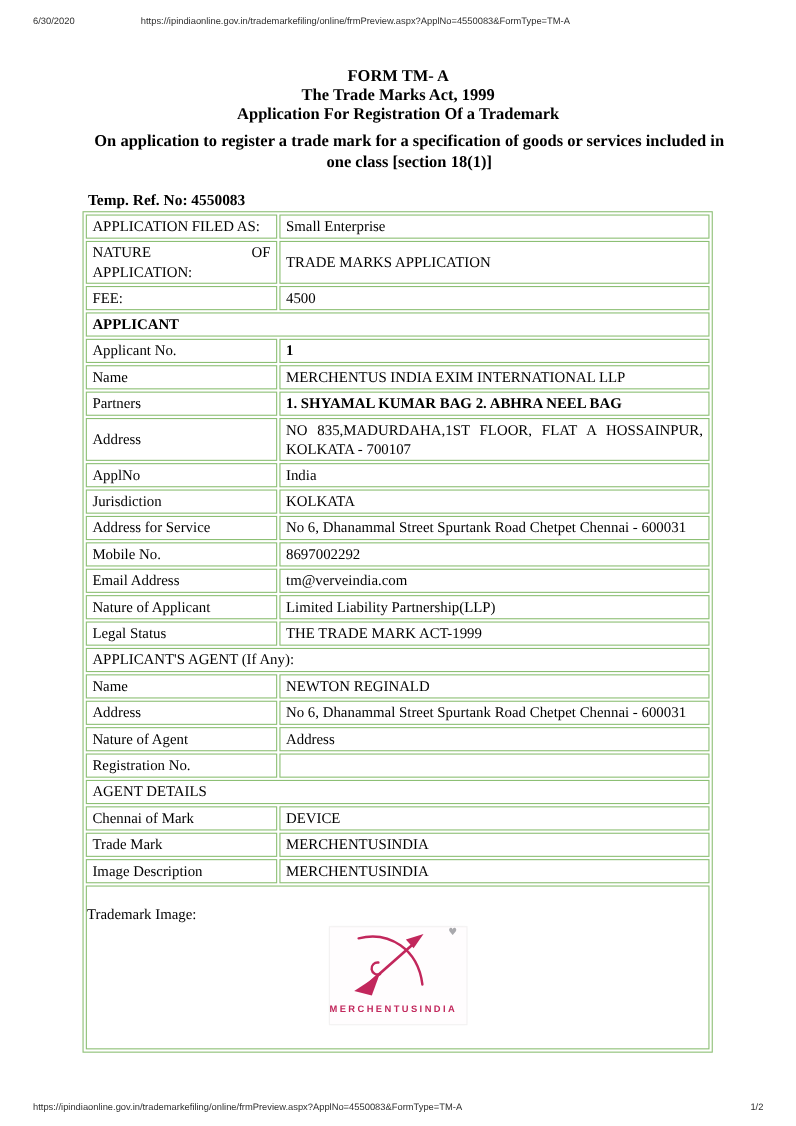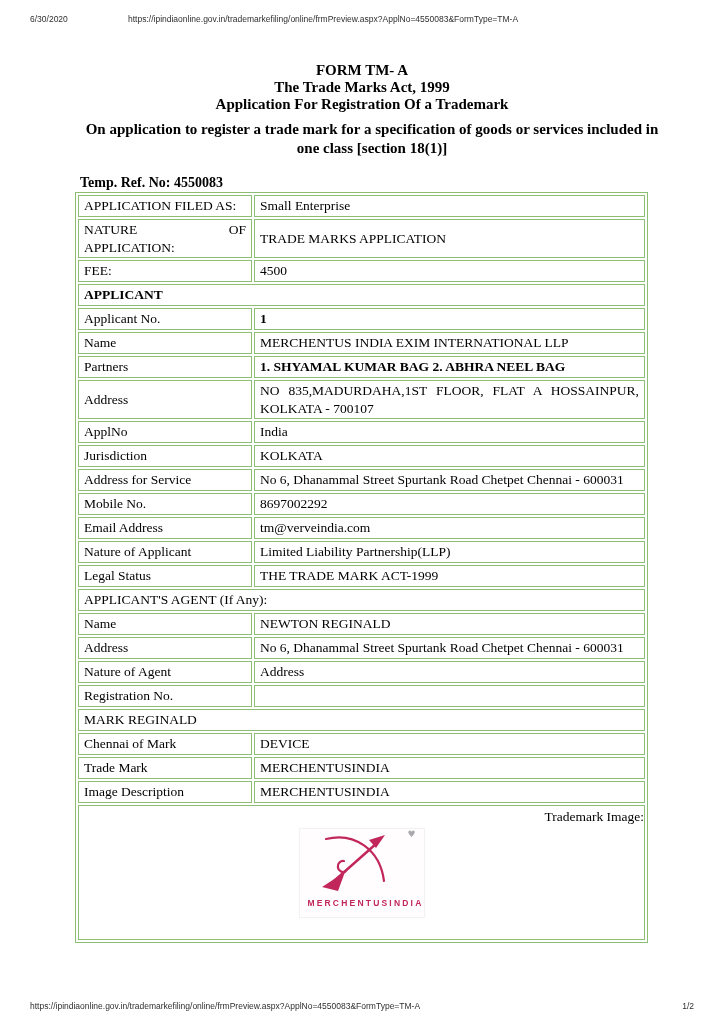--- a/index.html
+++ b/index.html
@@ -46,21 +46,21 @@
   td {
     border:1px solid var(--border-green, #8cbf74);
     padding:1px 5px; font-size:13.5px; line-height:17.5px;
     vertical-align:middle; height:18px; overflow:hidden;
   }
   td.label { width:162px; text-align:justify; }
   td.value { text-align:justify; }
   td.bold  { font-weight:bold; }
 
   
-  td.image-cell { text-align:right; vertical-align:top; padding:2px 0 22px 0; height:auto; }
+  td.image-cell { text-align:left; vertical-align:top; padding:16px 0 22px 0; height:auto; }
   .ti-label { font-size:13.5px; line-height:18px; }
   .logo-box {
     position:relative; width:124px; height:88px; margin:3px auto 0;
     background:#fffdfe; box-shadow:0 0 0 1px #f3f2f2, 0 0 3px rgba(0,0,0,0.05);
   }
   .heart {
     position:absolute; top:1px; right:8px;
     font-family:"DejaVu Sans", sans-serif;
     font-size:9px; line-height:9px; color:var(--heart-gray, #a9a9ad);
   }
@@ -167,21 +167,21 @@
       </tr>
       <tr>
         <td class="label">Nature of Agent</td>
         <td class="value">Address</td>
       </tr>
       <tr>
         <td class="label">Registration No.</td>
         <td class="value"></td>
       </tr>
       <tr>
-        <td colspan="2" class="label section">MARK REGINALD</td>
+        <td colspan="2" class="label section">AGENT DETAILS</td>
       </tr>
       <tr>
         <td class="label">Chennai of Mark</td>
         <td class="value">DEVICE</td>
       </tr>
       <tr>
         <td class="label">Trade Mark</td>
         <td class="value">MERCHENTUSINDIA</td>
       </tr>
       <tr>

